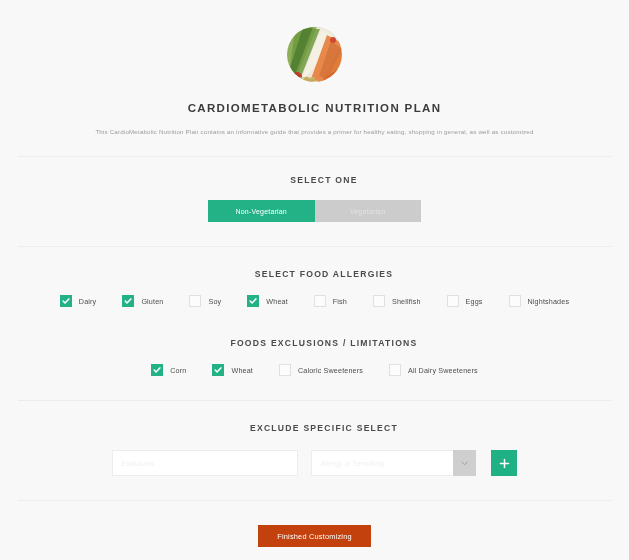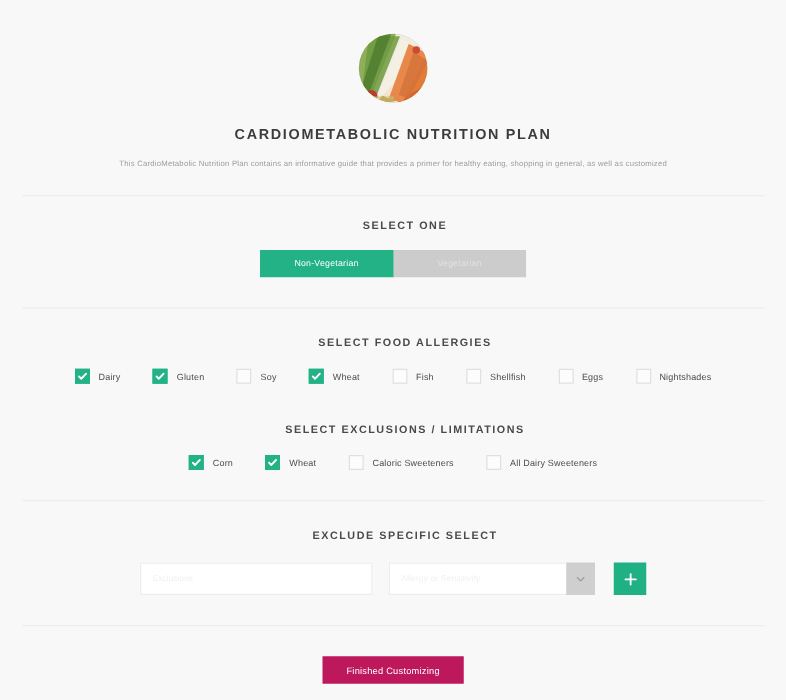--- a/index.html
+++ b/index.html
@@ -212,21 +212,21 @@
   }
   .add-btn svg { display: block; }
 
   
   .finish-wrap {
     margin-top: 24px;
     display: flex;
     justify-content: center;
   }
   .finish-btn {
-    background: #be185d;
+    background: #c2410c;
     color: #ffffff;
     font-family: "Liberation Sans", sans-serif;
     font-size: 7.4px;
     letter-spacing: 0.2px;
     border: none;
     padding: 0 19px;
     height: 22px;
     cursor: pointer;
   }
 
@@ -332,21 +332,21 @@
         <span class="cblabel">Eggs</span>
       </div>
       <div class="cbitem">
         <span class="cbox off"></span>
         <span class="cblabel">Nightshades</span>
       </div>
     </div>
   </div>
 
   <div class="section" style="margin-top:31px;">
-    <div class="section-title">SELECT EXCLUSIONS / LIMITATIONS</div>
+    <div class="section-title">FOODS EXCLUSIONS / LIMITATIONS</div>
     <div class="cbrow">
       <div class="cbitem">
         <span class="cbox on">
           <svg width="8" height="8" viewBox="0 0 8 8">
               <path d="M1.2 4.1 L3 6 L6.9 1.9" stroke="#ffffff" stroke-width="1.5" fill="none" stroke-linecap="round" stroke-linejoin="round"></path>
             </svg>
         </span>
         <span class="cblabel">Corn</span>
       </div>
       <div class="cbitem">

